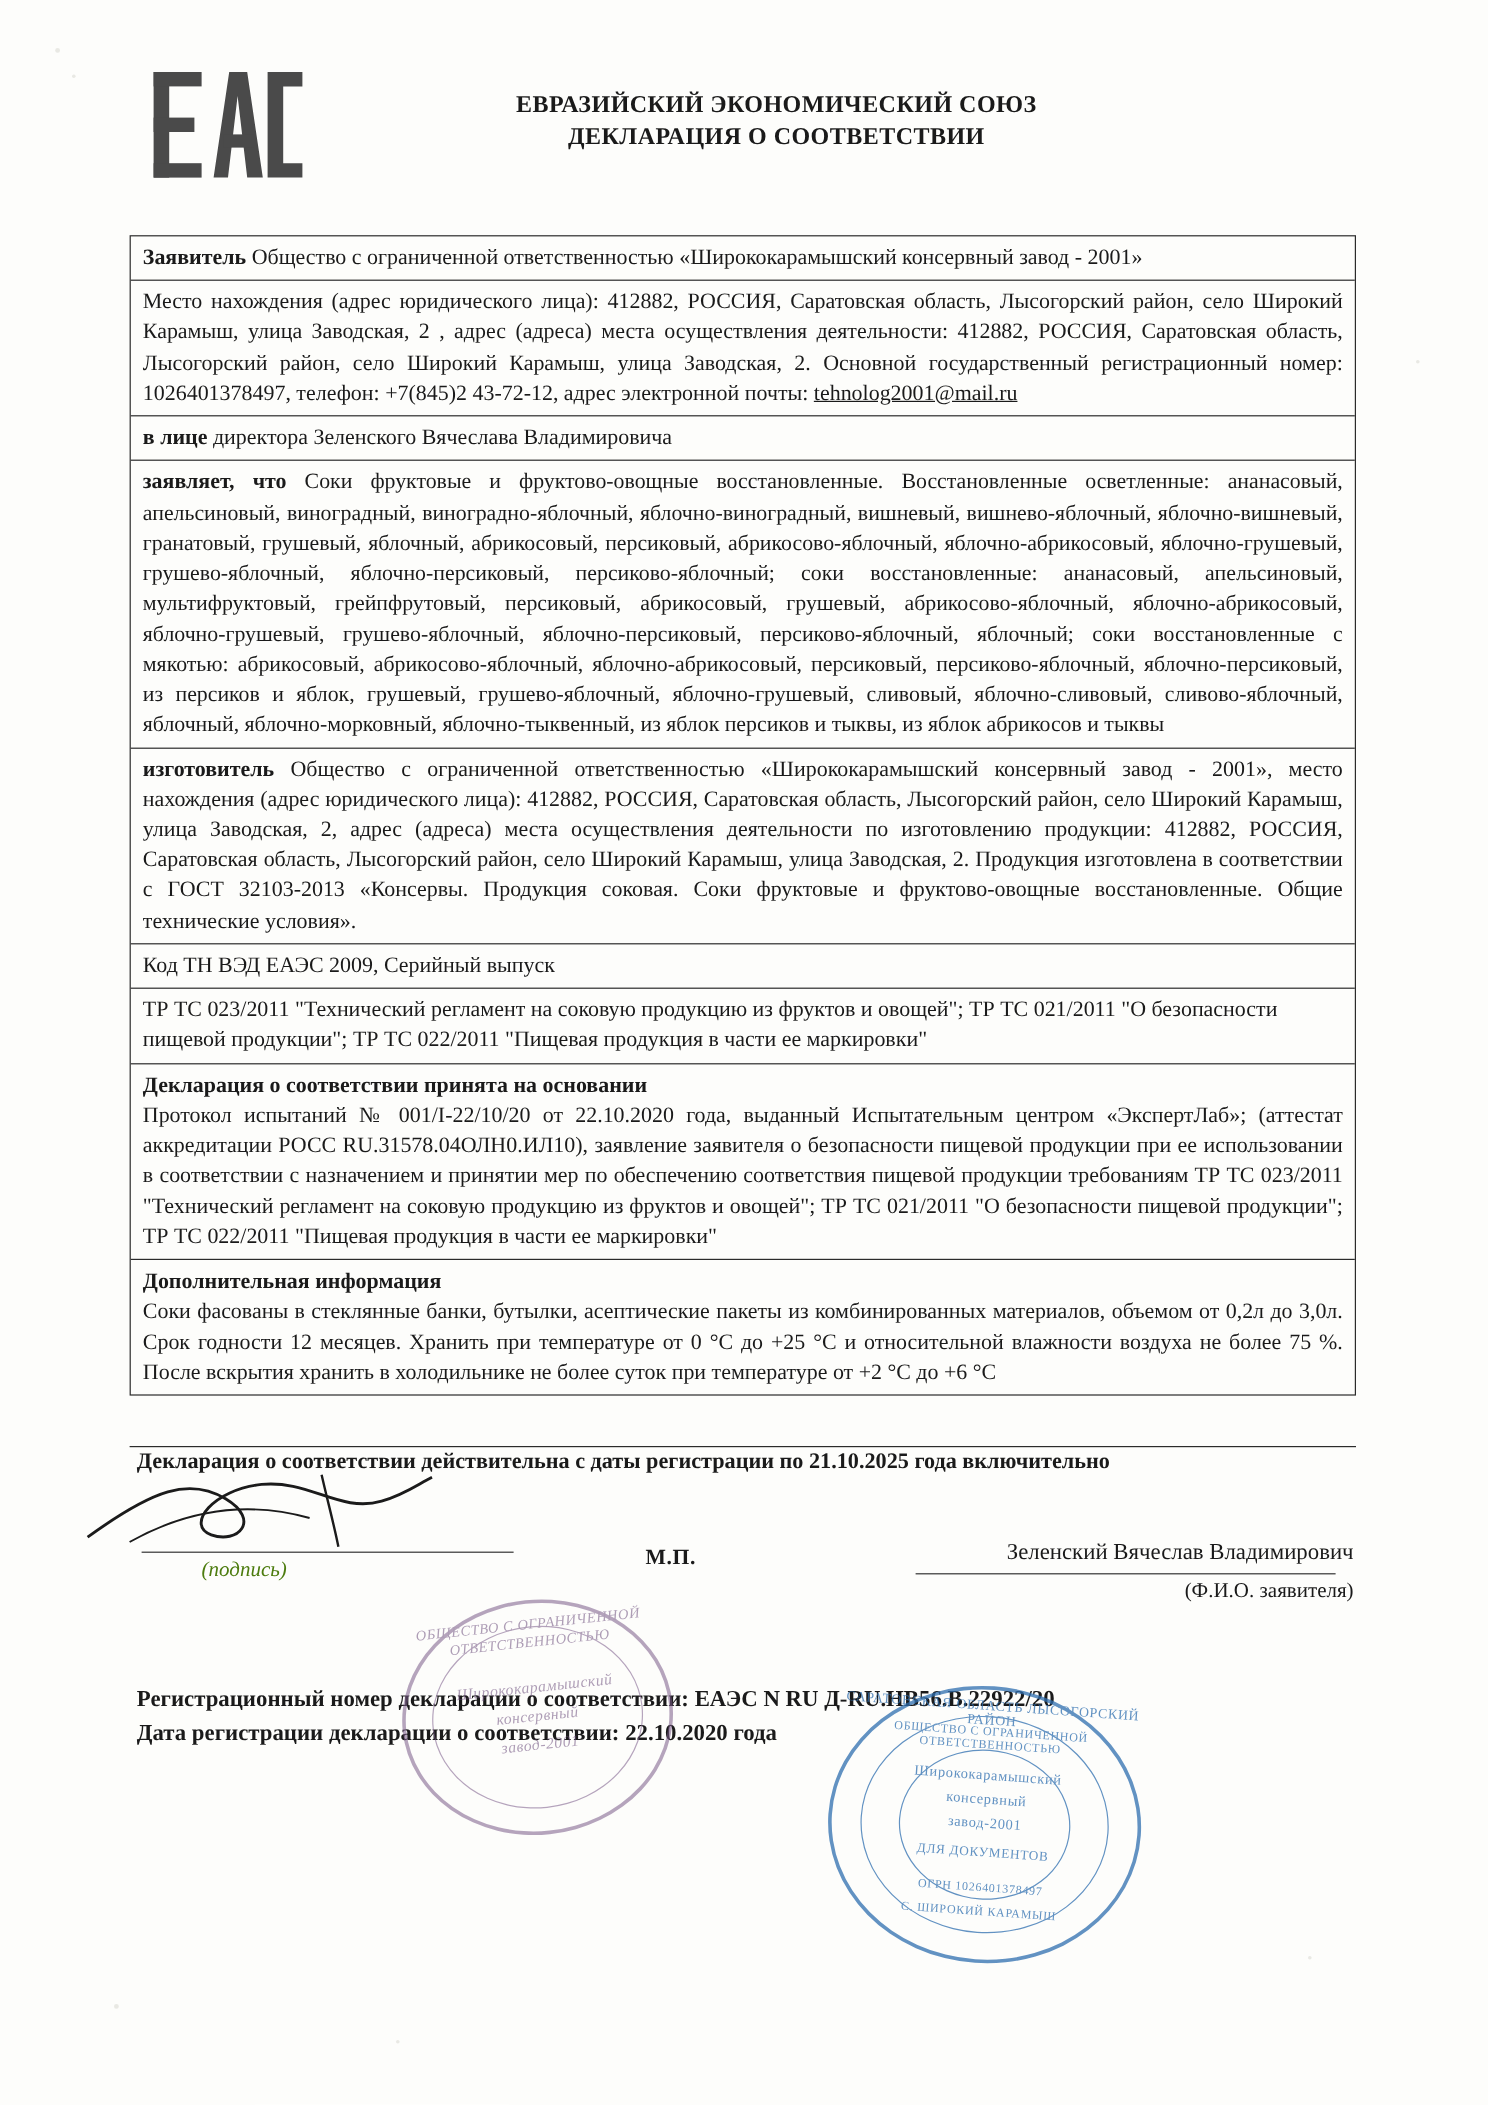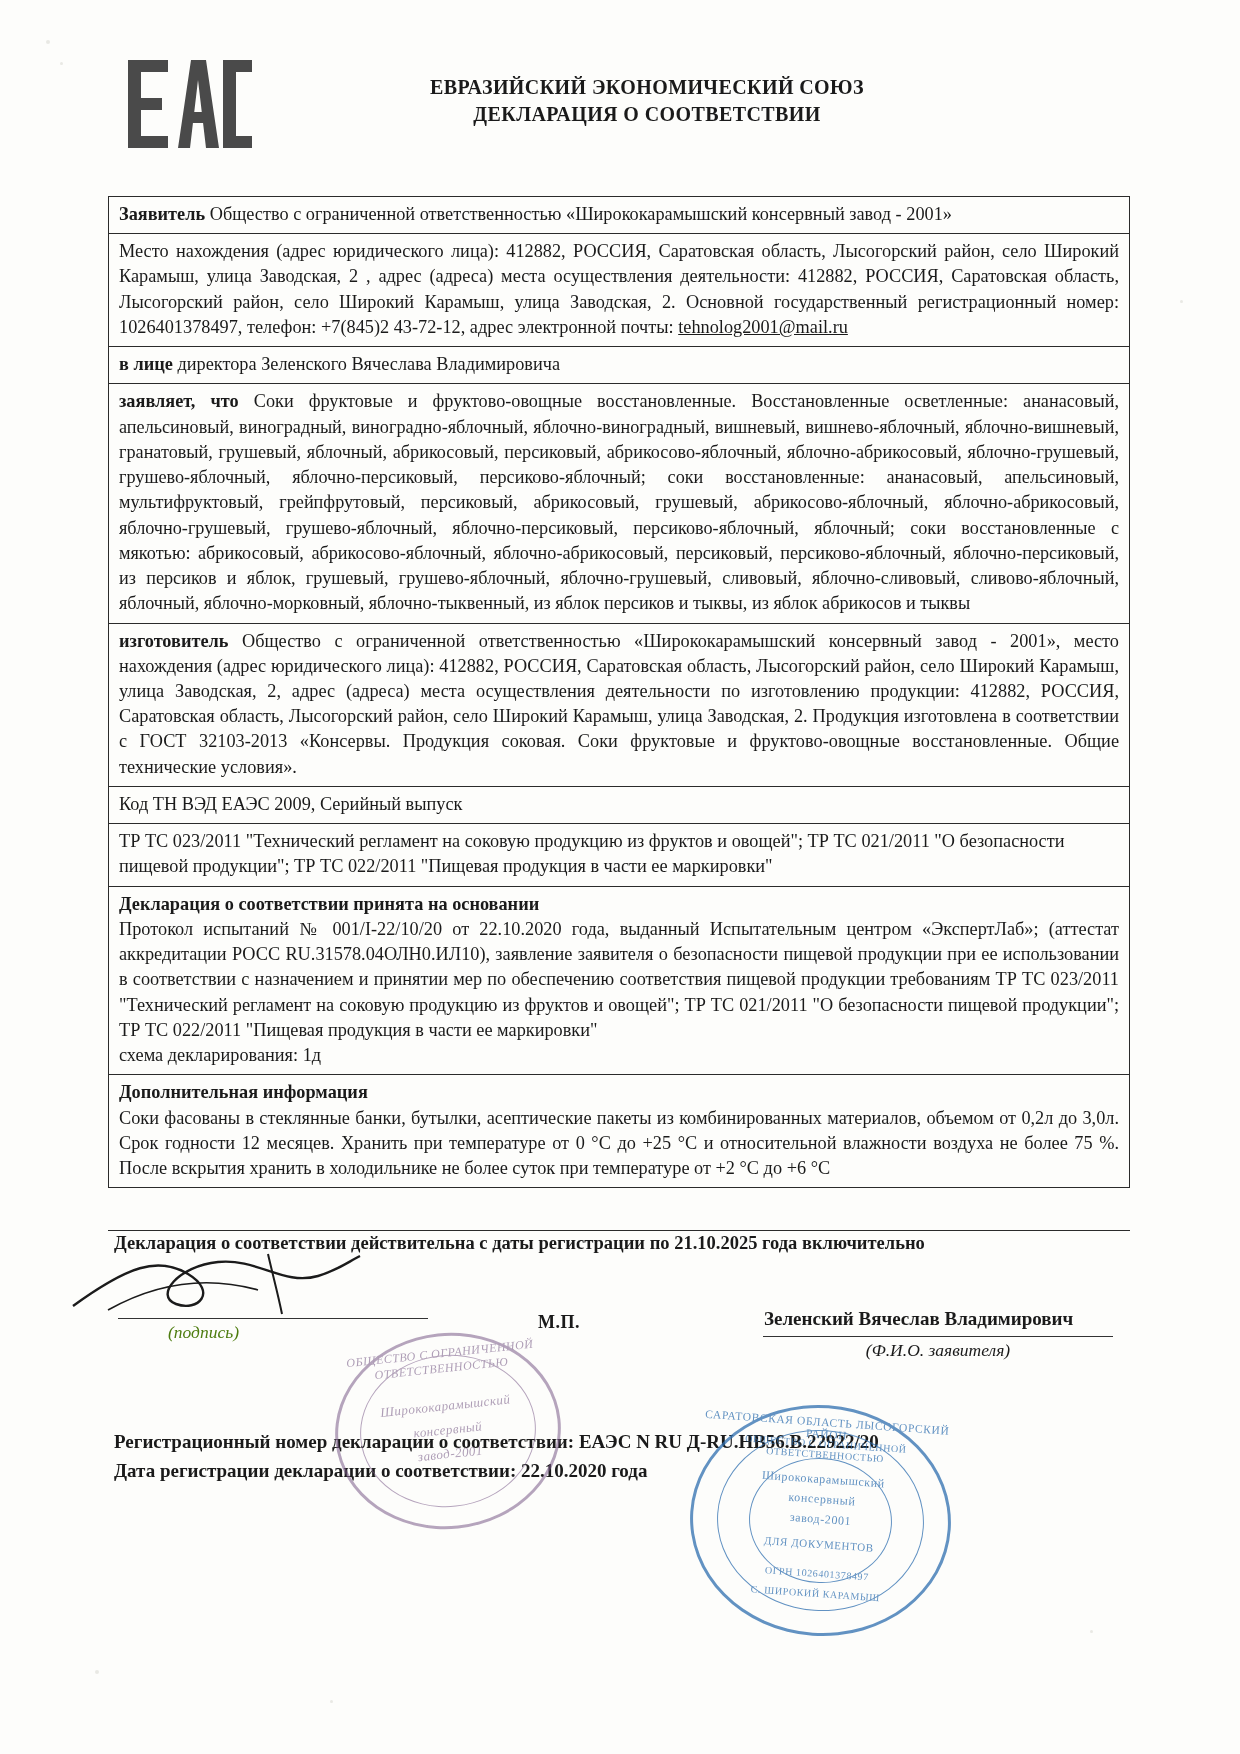--- a/index.html
+++ b/index.html
@@ -124,35 +124,34 @@
   .mp {
     position: absolute;
     left: 430px;
     top: 52px;
     font-size: 18px;
     font-weight: bold;
     letter-spacing: .5px;
   }
   .fio-name {
     position: absolute;
-    left: 656px;
+    left: 640px;
     top: 48px;
     width: 380px;
-    text-align: left;
+    text-align: right;
     font-size: 19px;
-    font-weight: bold;
+    font-weight: normal;
   }
   .fio-caption {
     position: absolute;
     left: 640px;
     top: 80px;
     width: 380px;
-    text-align: center;
+    text-align: right;
     font-size: 17.5px;
-    font-style: italic;
   }
   .fio-line {
     position: absolute;
     left: 655px;
     top: 76px;
     width: 350px;
     border-top: 1.2px solid #333;
   }
   .sign-line {
     position: absolute;
@@ -299,21 +298,20 @@
         <span>Код ТН ВЭД ЕАЭС 2009, Серийный выпуск</span>
       </div>
 
       <div class="row">
         <div>ТР ТС 023/2011 "Технический регламент на соковую продукцию из фруктов и овощей"; ТР ТС 021/2011 "О безопасности пищевой продукции"; ТР ТС 022/2011 "Пищевая продукция в части ее маркировки"</div>
       </div>
 
       <div class="row justify">
         <div class="b">Декларация о соответствии принята на основании</div>
         <div>Протокол испытаний № 001/I-22/10/20 от 22.10.2020 года, выданный Испытательным центром «ЭкспертЛаб»; (аттестат аккредитации РОСС RU.31578.04ОЛН0.ИЛ10), заявление заявителя о безопасности пищевой продукции при ее использовании в соответствии с назначением и принятии мер по обеспечению соответствия пищевой продукции требованиям ТР ТС 023/2011 "Технический регламент на соковую продукцию из фруктов и овощей"; ТР ТС 021/2011 "О безопасности пищевой продукции"; ТР ТС 022/2011 "Пищевая продукция в части ее маркировки"</div>
-        <div>схема декларирования: 1д</div>
       </div>
 
       <div class="row justify">
         <div class="b">Дополнительная информация</div>
         <div>Соки фасованы в стеклянные банки, бутылки, асептические пакеты из комбинированных материалов, объемом от 0,2л до 3,0л. Срок годности 12 месяцев. Хранить при температуре от 0 °С до +25 °С и относительной влажности воздуха не более 75 %. После вскрытия хранить в холодильнике не более суток при температуре от +2 °С до +6 °С</div>
       </div>
 
     </div>
 
     <div class="validity">Декларация о соответствии  действительна с даты регистрации по 21.10.2025 года включительно</div>

